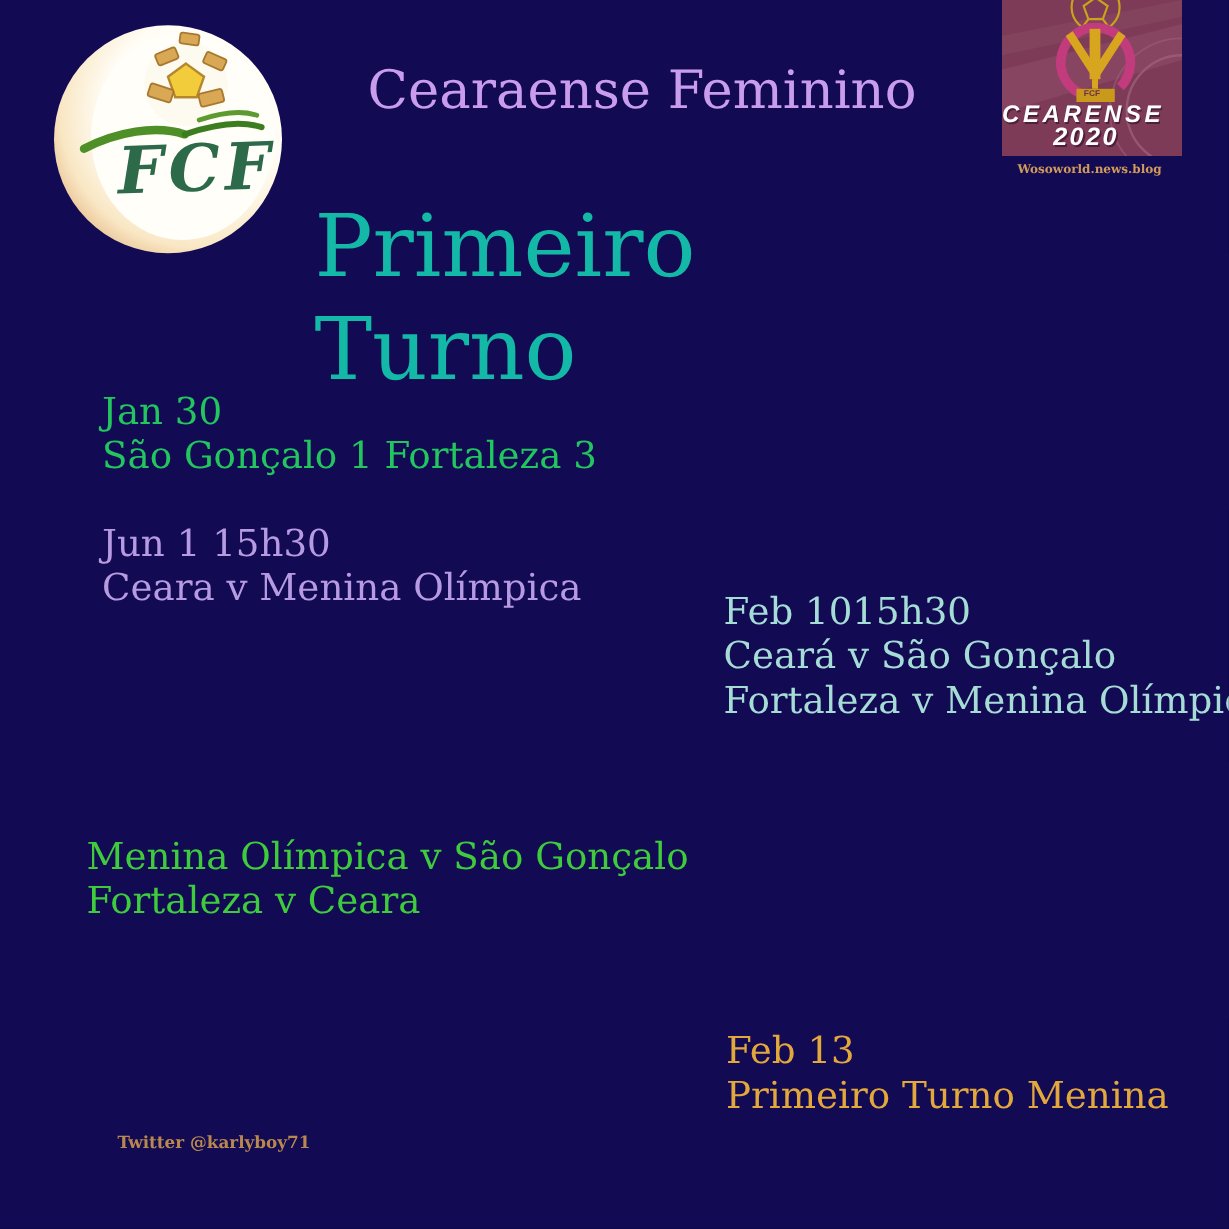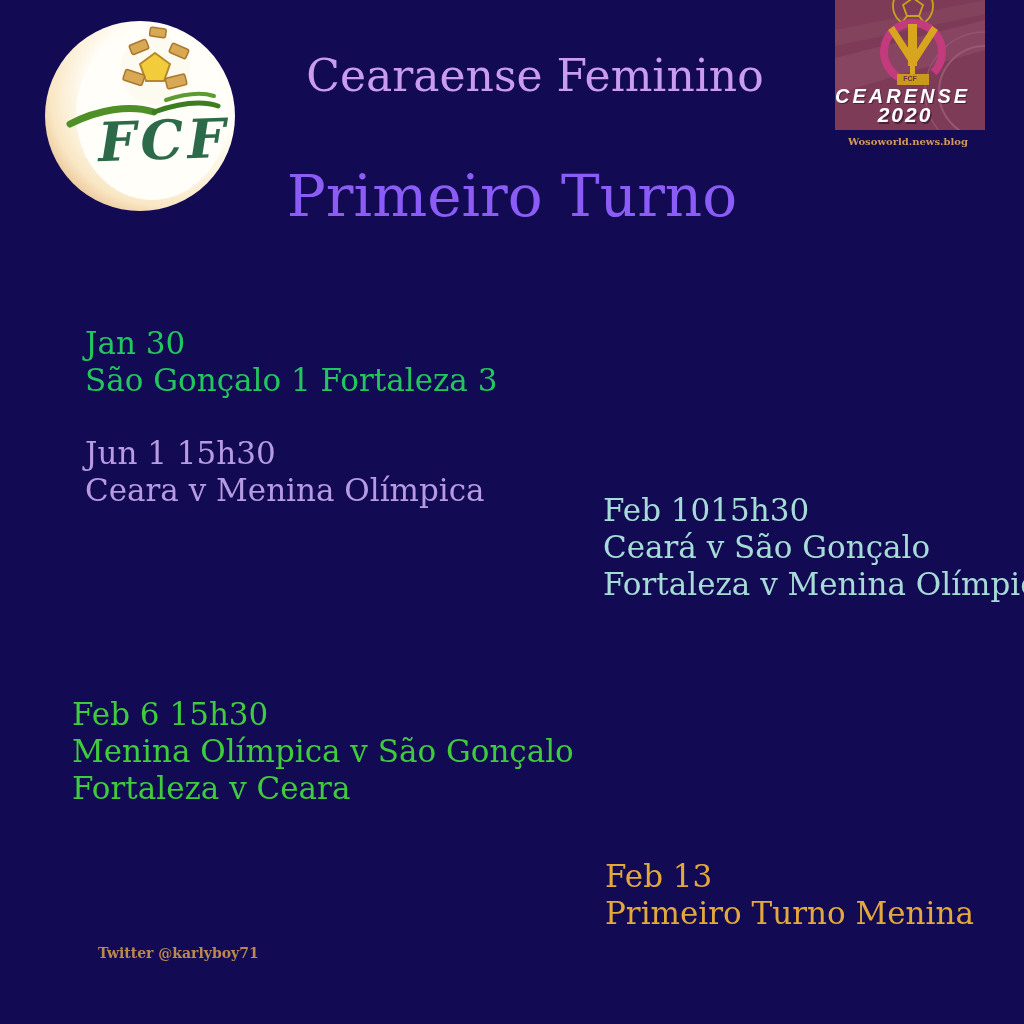--- a/index.html
+++ b/index.html
@@ -32,23 +32,23 @@
 
   
   .title{
     position:absolute; left:285px; top:50px; width:500px;
     text-align:center;
     font-size:44px; line-height:1.2;
     color:#ca9cee;
   }
   .subtitle{
     position:absolute; left:262px; top:162px; width:500px;
-    text-align:center;
-    font-size:58px; line-height:1.2;
-    color:#8b5cf6;
+    text-align:left;
+    font-size:72px; line-height:1.2;
+    color:#14b8a6;
   }
 
   
   .badge{
     position:absolute; left:835px; top:0; width:150px; height:130px;
     overflow:hidden;
     background:#7d3b58;
   }
   .badge svg{position:absolute;left:0;top:0;}
   .badge-fcf{
@@ -184,21 +184,20 @@
     <div>Ceara v Menina Olímpica</div>
   </div>
 
   <div class="block b3" style="color: rgb(166, 220, 214);">
     <div>Feb 1015h30</div>
     <div>Ceará v São Gonçalo</div>
     <div>Fortaleza v Menina Olímpica</div>
   </div>
 
   <div class="block b4" style="color: rgb(62, 203, 60);">
-    <div>Feb 6 15h30</div>
     <div>Menina Olímpica v São Gonçalo</div>
     <div>Fortaleza v Ceara</div>
   </div>
 
   <div class="block b5" style="color: rgb(227, 168, 60);">
     <div>Feb 13</div>
     <div>Primeiro Turno Menina</div>
   </div>
 
   <div class="twitter">Twitter @karlyboy71</div>

